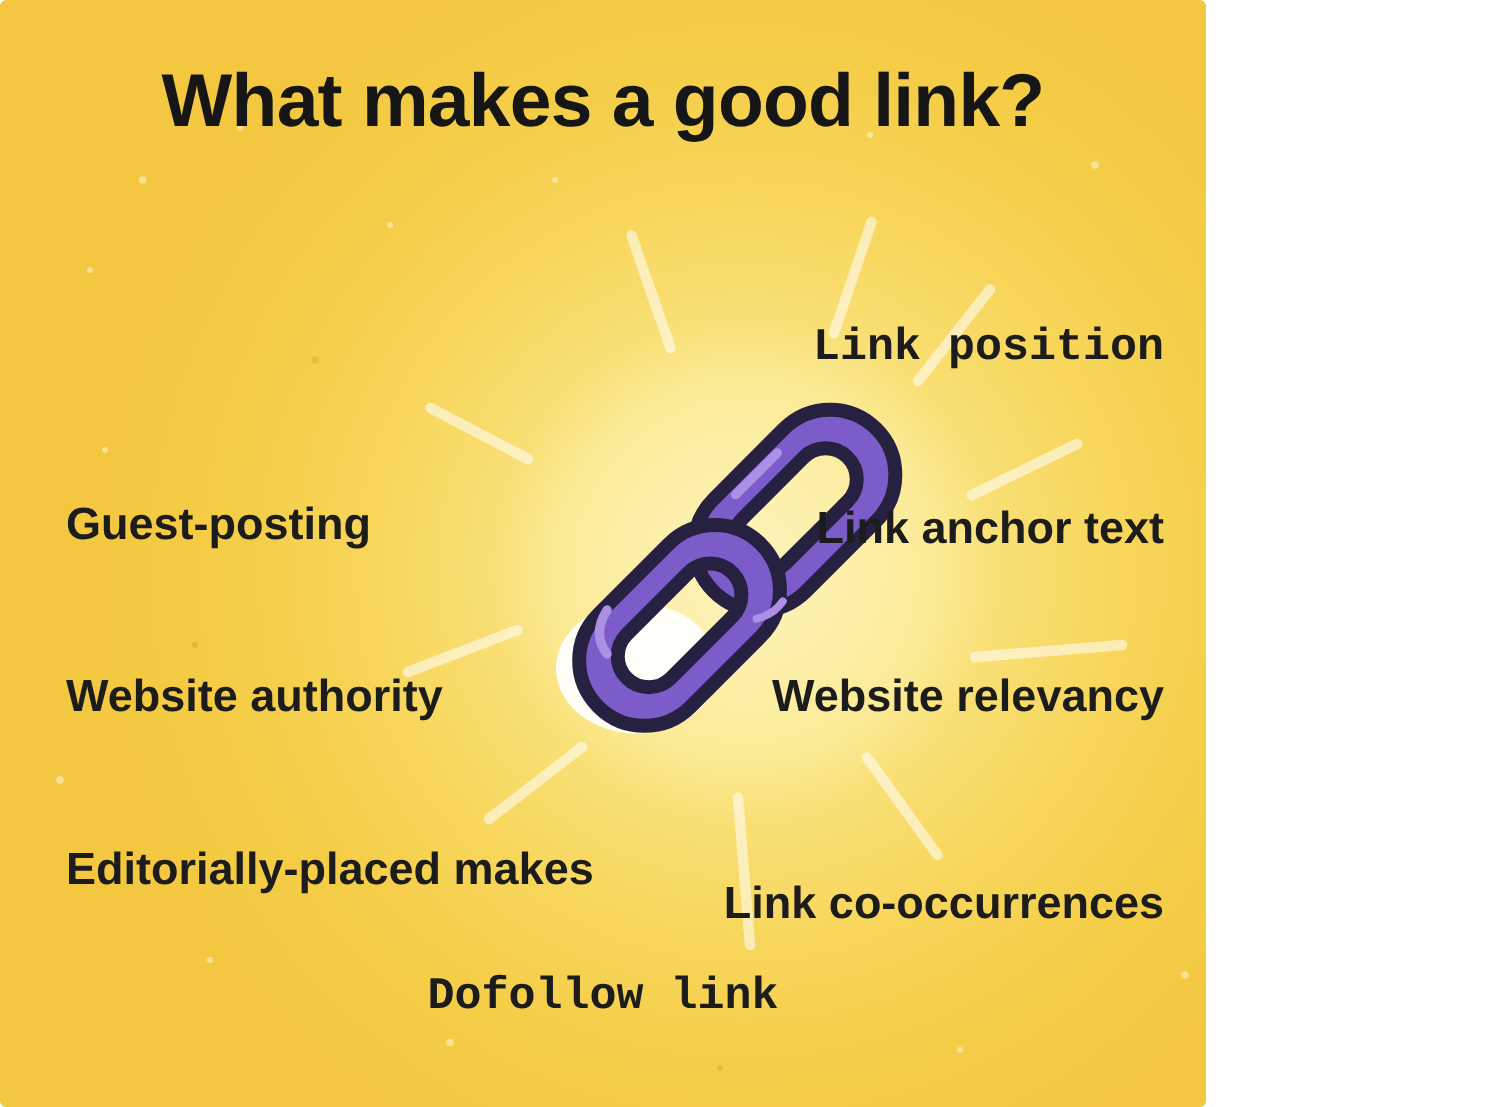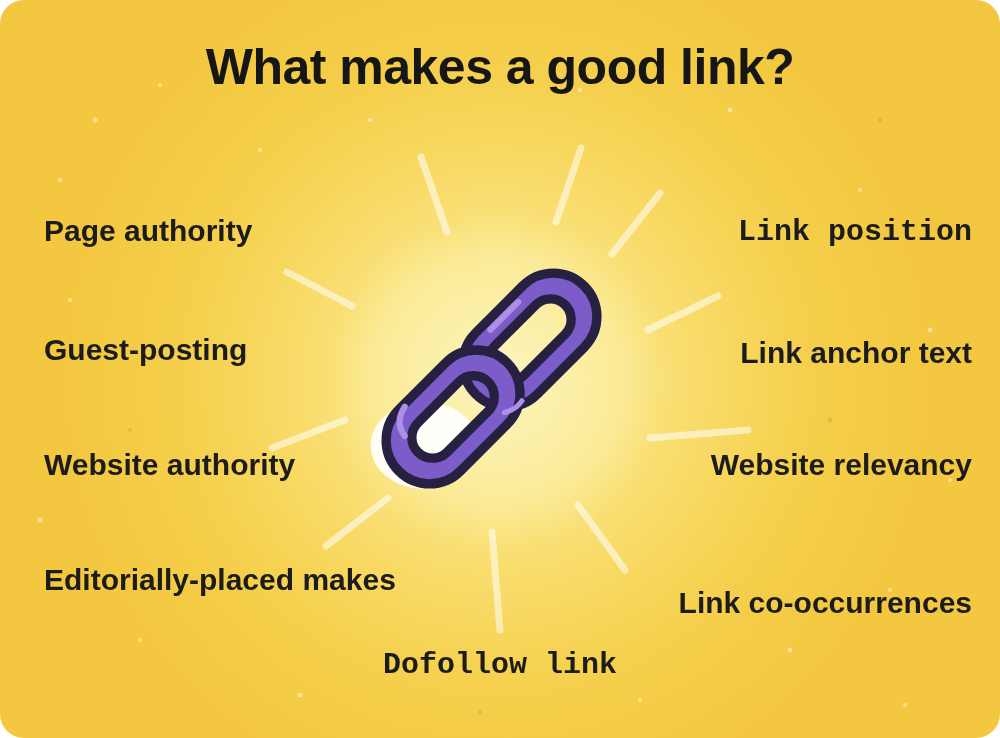--- a/index.html
+++ b/index.html
@@ -3,23 +3,23 @@
 <meta charset="utf-8">
 <style>
   html, body {
     margin: 0;
     padding: 0;
     background: #ffffff;
     font-family: "Liberation Sans", sans-serif;
   }
   .canvas {
     position: relative;
-    width: 1000px;
+    width: 804px;
     height: 738px;
-    border-radius: 24px;
+    border-radius: 4px;
     overflow: hidden;
     background-color: #F3C840;
     background-image: radial-gradient(circle at 497px 380px,
       #FDF4BE 0px,
       #FBEB97 125px,
       #F9DF74 170px,
       #F7D65B 250px,
       #F5CE49 330px,
       #F3C840 430px);
   }
@@ -124,21 +124,20 @@
                M52 120 L108 120 A20 20 0 0 1 108 160 L52 160 A20 20 0 0 1 52 120 Z"></path>
 
       <path d="M34 120 Q36 104 54 100" stroke="#AC90E8" stroke-width="6" fill="none" stroke-linecap="round"></path>
       <path d="M165 106 L203 106" stroke="#AC90E8" stroke-width="6" fill="none" stroke-linecap="round"></path>
       <path d="M118 172 Q128 178 138 176" stroke="#AC90E8" stroke-width="5" fill="none" stroke-linecap="round"></path>
     </g>
   </svg>
 
   <h1 class="title">What makes a good link?</h1>
 
-  <div class="label left l0">Page authority</div>
   <div class="label left l1">Guest-posting</div>
   <div class="label left l2">Website authority</div>
   <div class="label left l3">Editorially-placed makes</div>
 
   <div class="label right r0">Link position</div>
   <div class="label right r1">Link anchor text</div>
   <div class="label right r2">Website relevancy</div>
   <div class="label right r3">Link co-occurrences</div>
 
   <div class="label bottom b0">Dofollow link</div>

